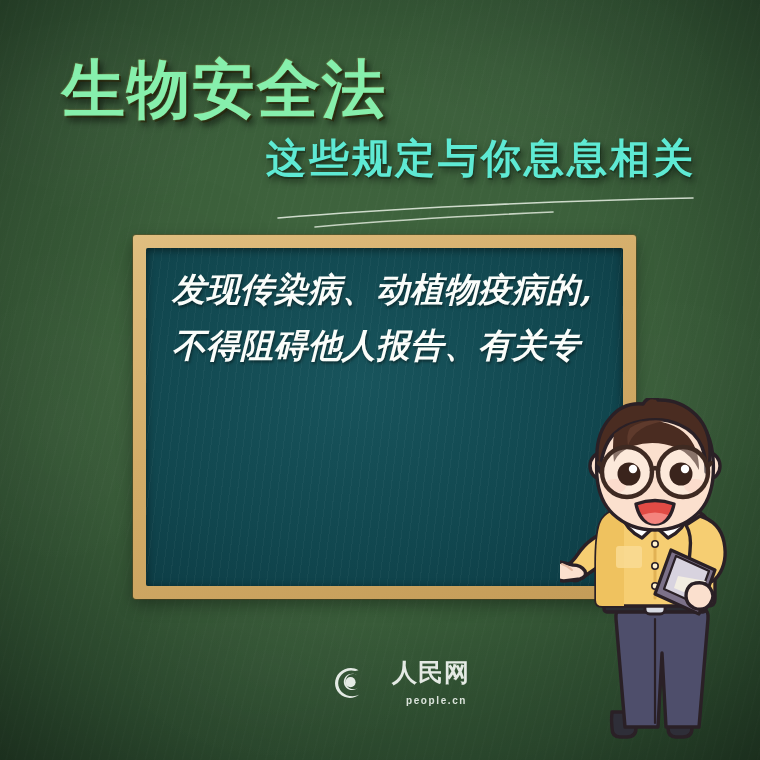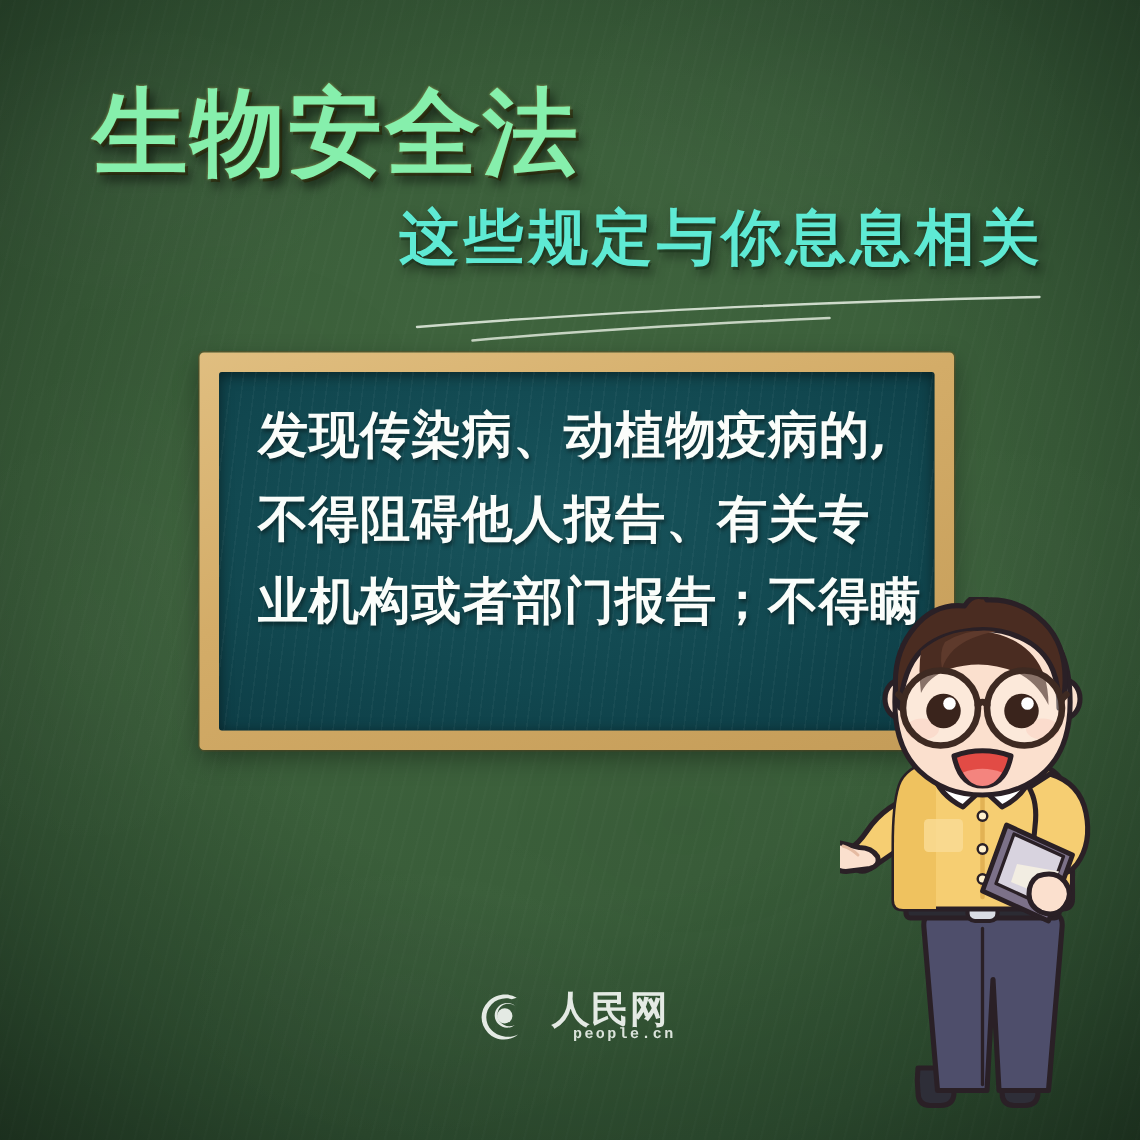--- a/index.html
+++ b/index.html
@@ -74,24 +74,25 @@
   }
   .chalk-lines{
     position:absolute;left:275px;top:196px;width:420px;height:34px;
     pointer-events:none;
   }
 
   
   .board-frame{
     position:absolute;
     left:133px;top:235px;
-    width:503px;height:265px;
+    width:503px;height:364px;
     background:linear-gradient(160deg,#E0BE80 0%,#D3AC68 42%,#C49C58 100%);
     border-radius:3px;
     box-shadow:0 6px 16px rgba(0,0,0,.35), 0 0 0 1px rgba(120,90,40,.45);
+    font-style:italic;
   }
   .board-inner{
     position:absolute;
     left:13px;top:13px;right:13px;bottom:13px;
     background:
       radial-gradient(ellipse 110% 110% at 45% 40%, #18545c 0%, #11474f 45%, #0c3a43 78%, #093038 100%);
     border-radius:2px;
     box-shadow:inset 0 2px 9px rgba(0,0,0,.5);
     overflow:hidden;
   }
@@ -109,34 +110,34 @@
     line-height:55.5px;
     color:#FAFDFA;
     letter-spacing:.5px;
     text-shadow:1px 2px 3px rgba(0,0,0,.45);
     white-space:nowrap;
   }
   .board-text div{white-space:nowrap;}
 
   
   .logo{
-    position:absolute;left:318px;top:660px;
-    display:flex;align-items:center;gap:16px;
+    position:absolute;left:332px;top:660px;
+    display:flex;align-items:center;gap:26px;
     opacity:.93;
   }
   .logo-mark{width:34px;height:34px;flex:0 0 auto;}
   .logo-txt{display:flex;flex-direction:column;line-height:1;}
   .logo-cn{
     font-family:"DejaVu Serif","Liberation Serif",serif;
     font-weight:bold;font-size:25px;color:#F2F6F2;letter-spacing:1px;
   }
   .logo-en{
-    font-family:Liberation Mono, monospace;
+    font-family:Liberation Sans, sans-serif;
     font-weight:bold;font-size:10px;color:#E8EFE8;letter-spacing:1.6px;
-    margin-top:1px;margin-left:1px;padding-left:13px;
+    margin-top:11px;margin-left:1px;padding-left:13px;
   }
 
   
   .character{
     position:absolute;left:560px;top:398px;width:200px;height:362px;
   }
   .character svg{display:block;width:200px;height:362px;}
 </style>
 </head>
 <body>
@@ -155,21 +156,20 @@
   <svg class="chalk-lines" viewBox="0 0 420 34">
     <path d="M3,22 C110,13 270,5 418,2" fill="none" stroke="#E8F0E4" stroke-width="1.6" stroke-linecap="round" opacity=".85"></path>
     <path d="M40,31 C120,24 210,19 278,16" fill="none" stroke="#E8F0E4" stroke-width="1.7" stroke-linecap="round" opacity=".8"></path>
   </svg>
 
   <div class="board-frame">
     <div class="board-inner">
       <div class="board-text">
         <div>发现传染病、动植物疫病的,</div>
         <div>不得阻碍他人报告、有关专</div>
-        <div>业机构或者部门报告；不得瞒</div>
       </div>
     </div>
   </div>
 
   <div class="logo">
     <svg class="logo-mark" viewBox="0 0 34 34">
       <path d="M17 1.6 A15.4 15.4 0 1 0 17 32.4 A15.4 15.4 0 1 0 17 1.6 Z
                M17 5.4 A11.6 11.6 0 1 1 17 28.6 A11.6 11.6 0 1 1 17 5.4 Z" fill="#F2F6F2" fill-rule="evenodd" opacity="0"></path>
       <path d="M26.5 4.2 C20.8 0.6 12.6 1.6 7.4 6.8 C1.6 12.6 1.6 21.9 7.4 27.6
                C12.9 33.1 21.6 33.4 27.4 28.6 C21.5 31.6 14.2 30.3 9.8 25.9

